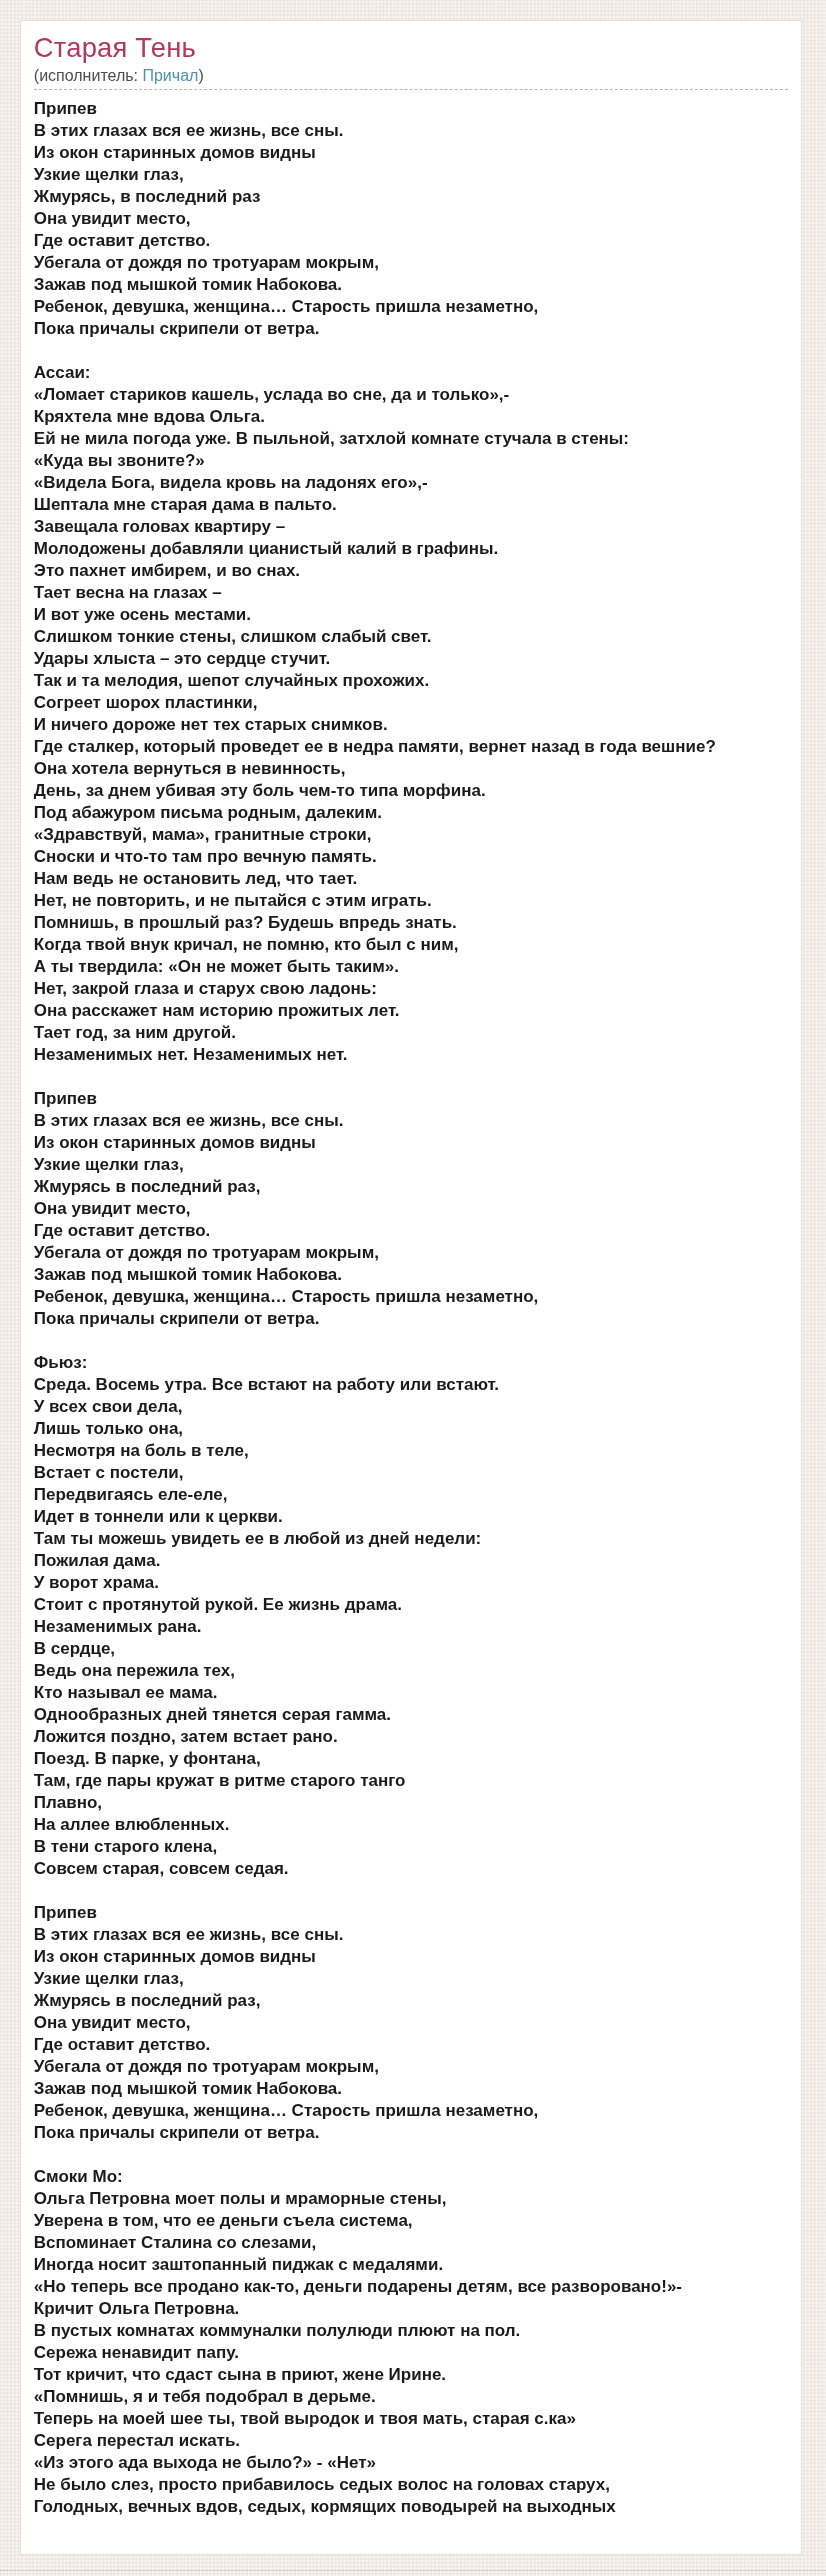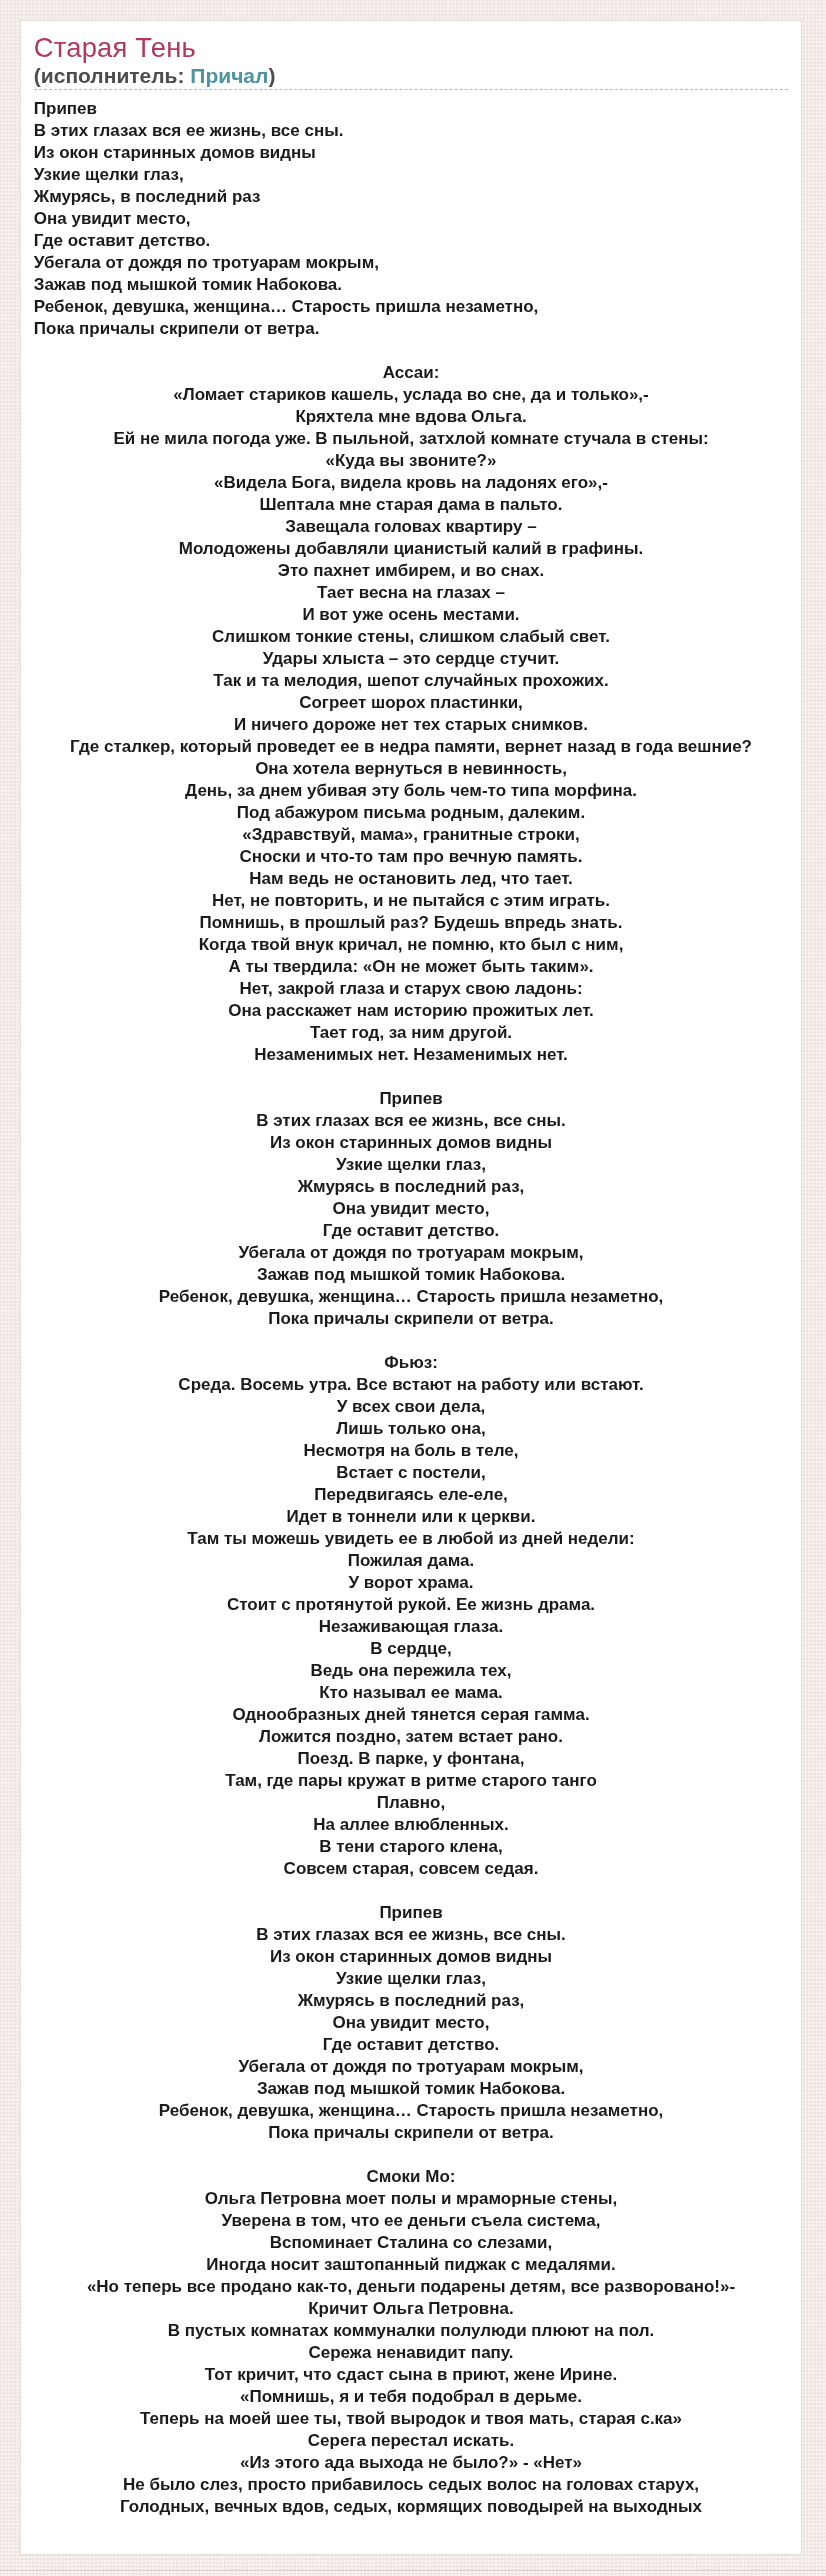--- a/index.html
+++ b/index.html
@@ -33,35 +33,35 @@
       radial-gradient(274px 348px at 10% 88%, rgba(255,255,255,.5), transparent 70%);
   }
   .card > *{position:relative;z-index:1;}
   h1.title{
     margin:1.8px 0 2.7px 0;
     font-size:27.4px;line-height:31px;font-weight:400;
     color:var(--title-color,#b0395c);
     letter-spacing:0.2px;
   }
   .artist-line{
-    font-size:21px;line-height:20px;color:#4d4d4d;font-weight:700;
+    font-size:16px;line-height:20px;color:#4d4d4d;font-weight:400;
   }
   .artist-line a{
     color:var(--link-color,#4e93a2);text-decoration:none;
   }
   .header-divider{
     border:0;border-bottom:1.8px dashed #93a0ae;
     height:0;margin:3.7px 0 0 0;opacity:.75;
   }
   .lyrics{
     margin-top:8.2px;
     font-size:17px;line-height:22px;font-weight:700;
     color:var(--text-color,#1b1b1b);
   }
-  .section + .section{margin-top:22px;text-align:center;}
+  .section + .section{margin-top:22px;}
   .line{white-space:pre;}
   .footer-divider{
     position:absolute;left:0;top:2570px;width:826px;height:0;
     border-top:1.8px dotted rgba(170,145,132,.55);
   }
 </style>
 </head>
 <body>
 
 <div class="card">
@@ -135,21 +135,21 @@
         <div class="line">У всех свои дела,</div>
         <div class="line">Лишь только она,</div>
         <div class="line">Несмотря на боль в теле,</div>
         <div class="line">Встает с постели,</div>
         <div class="line">Передвигаясь еле-еле,</div>
         <div class="line">Идет в тоннели или к церкви.</div>
         <div class="line">Там ты можешь увидеть ее в любой из дней недели:</div>
         <div class="line">Пожилая дама.</div>
         <div class="line">У ворот храма.</div>
         <div class="line">Стоит с протянутой рукой. Ее жизнь драма.</div>
-        <div class="line">Незаживающая глаза.</div>
+        <div class="line">Незаменимых рана.</div>
         <div class="line">В сердце,</div>
         <div class="line">Ведь она пережила тех,</div>
         <div class="line">Кто называл ее мама.</div>
         <div class="line">Однообразных дней тянется серая гамма.</div>
         <div class="line">Ложится поздно, затем встает рано.</div>
         <div class="line">Поезд. В парке, у фонтана,</div>
         <div class="line">Там, где пары кружат в ритме старого танго</div>
         <div class="line">Плавно,</div>
         <div class="line">На аллее влюбленных.</div>
         <div class="line">В тени старого клена,</div>

